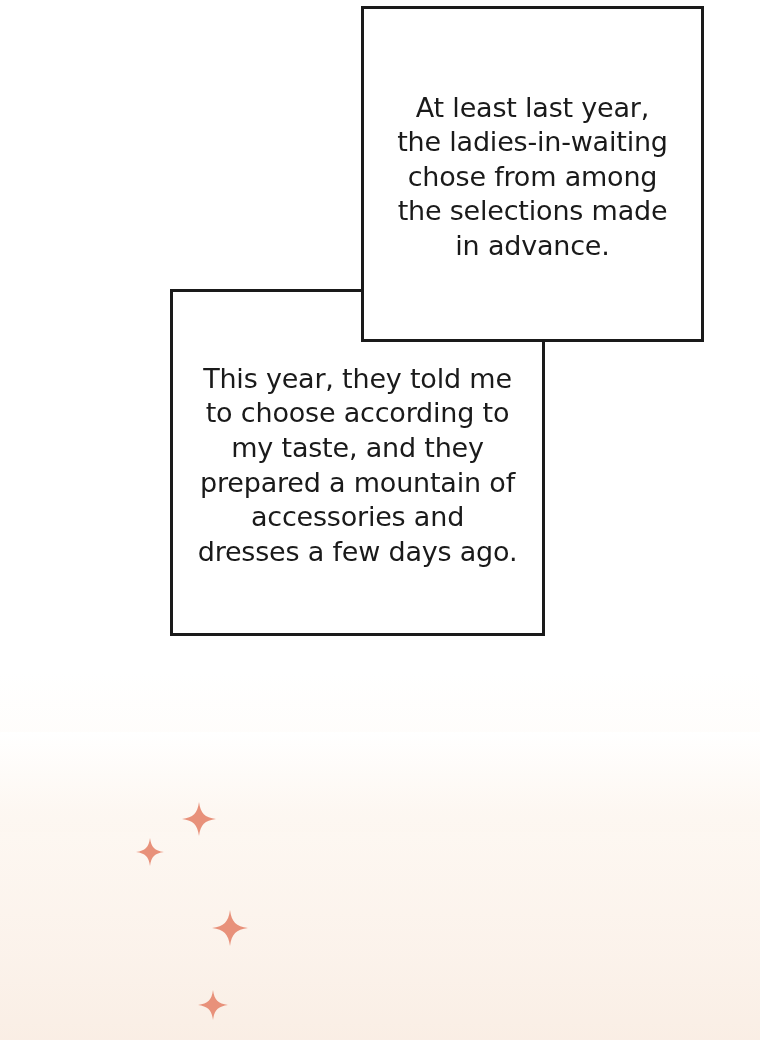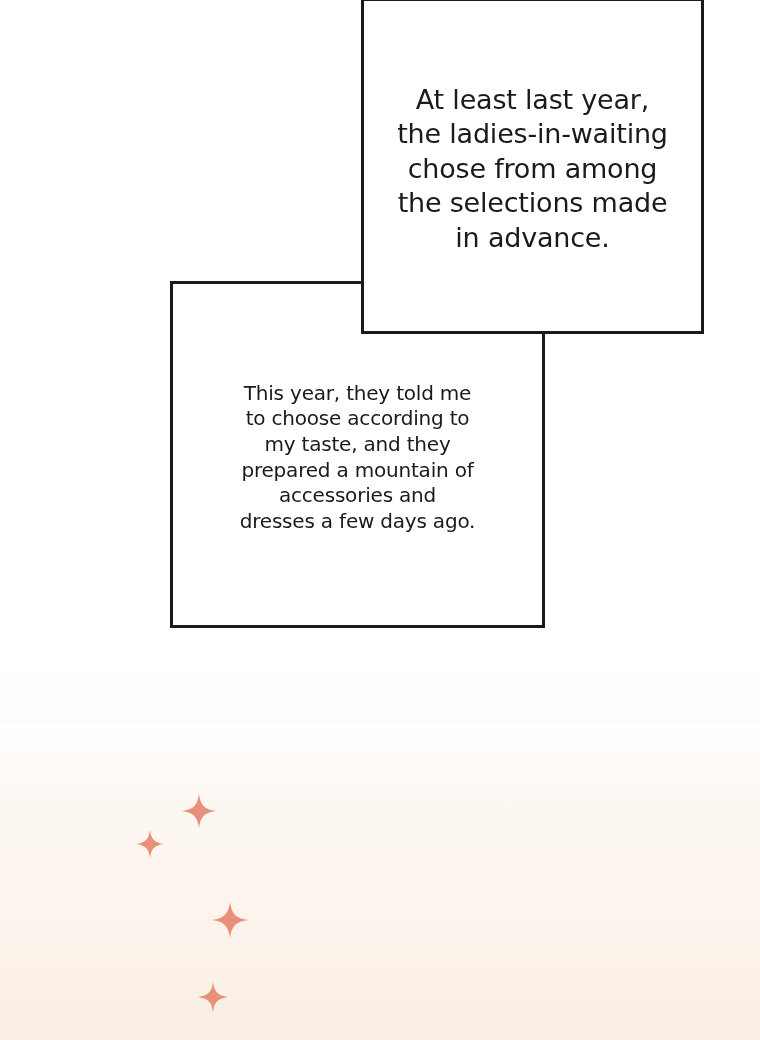--- a/index.html
+++ b/index.html
@@ -11,21 +11,21 @@
     width: 760px;
     height: 1040px;
     position: relative;
     overflow: hidden;
     font-family: "DejaVu Sans", sans-serif;
   }
 
   .panel {
     position: absolute;
     left: 0;
-    top: 4px;
+    top: 12px;
     width: 760px;
     height: 836px;
     background: #ffffff;
     border-radius: 26px;
   }
 
   
   .bg-wash {
     position: absolute;
     left: 0;
@@ -80,21 +80,21 @@
   }
 
   #bubble-bottom {
     left: 170px;
     top: 277px;
     width: 375px;
     height: 347px;
     z-index: 2;
   }
   #bubble-bottom .bubble-text {
-    font-size: 20px;
+    font-size: 27px;
     padding: 0 10px;
     margin-top: 6px;
   }
 
   
   .joint-mask {
     position: absolute;
     background: #ffffff;
     z-index: 4;
   }

